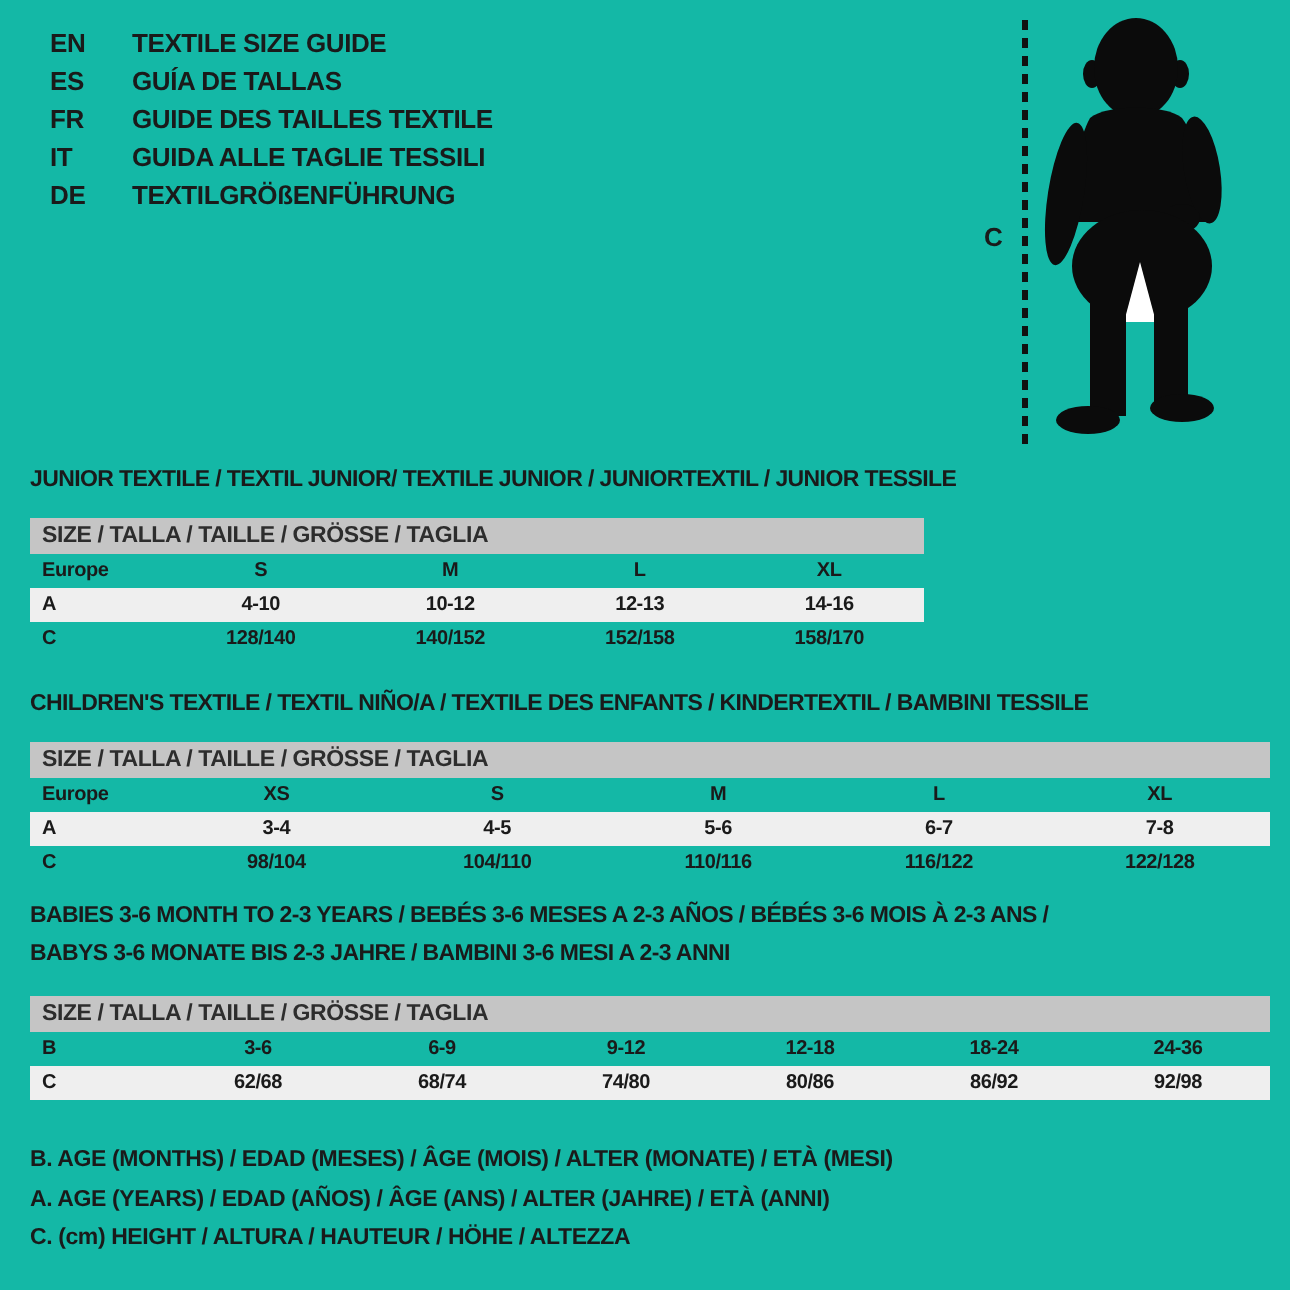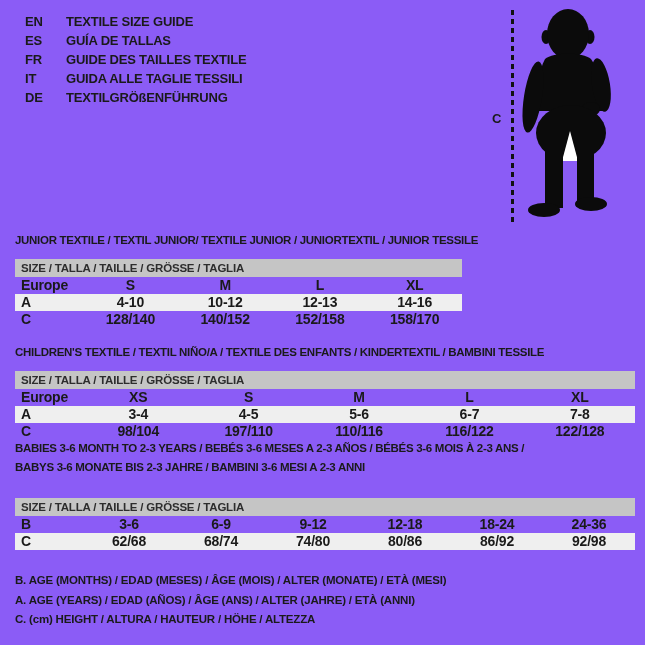--- a/index.html
+++ b/index.html
@@ -1,20 +1,20 @@
 <!DOCTYPE html>
 <html style="--size-bar: #c5c5c5; --row-shaded: #efefef; --text: #1a1a1a; --silhouette: #0b0b0b;"><head>
 <meta charset="utf-8">
 <style>
   html, body { margin: 0; padding: 0; background: #ffffff; }
   .page {
     position: relative;
     width: 645px;
     height: 645px;
-    background: #8b5cf6;
+    background: #14b8a6;
     font-family: "Liberation Sans", "DejaVu Sans", sans-serif;
     font-weight: bold;
     color: var(--text, #1a1a1a);
     overflow: hidden;
   }
 
   
   .lang-block { position: absolute; left: 25px; top: 12px; }
   .lang-row { display: flex; height: 19px; line-height: 19px; font-size: 13px; letter-spacing: -0.2px; }
   .lang-code { width: 41px; }
@@ -24,35 +24,35 @@
     position: absolute; left: 511px; top: 10px; width: 3px; height: 212px;
     background: repeating-linear-gradient(to bottom, #111 0 5px, transparent 5px 9px);
   }
   .figure-label-c { position: absolute; left: 492px; top: 111px; font-size: 13px; }
   .baby-svg { position: absolute; left: 517px; top: 5px; }
 
   
   .section-title { position: absolute; font-size: 11.5px; letter-spacing: -0.3px; line-height: 19px; }
   #junior-title { left: 15px; top: 231px; }
   #children-title { left: 15px; top: 343px; }
-  #babies-title { left: 15px; top: 439px; width: 582px; }
+  #babies-title { left: 15px; top: 449px; width: 582px; }
 
   
   .stable { position: absolute; left: 15px; }
   #junior-table { top: 259px; width: 447px; }
   #children-table { top: 371px; width: 620px; }
   #babies-table { top: 498px; width: 620px; }
 
   .sizebar {
     height: 18px; line-height: 18px;
     background: var(--size-bar, #c5c5c5);
     font-size: 11.5px; letter-spacing: -0.2px;
     padding-left: 6px; color: #2d2d2d;
   }
-  .trow { display: flex; height: 17px; line-height: 17px; font-size: 14px; letter-spacing: -0.2px; }
+  .trow { display: flex; height: 17px; line-height: 17px; font-size: 10px; letter-spacing: -0.2px; }
   .trow.shaded { background: var(--row-shaded, #efefef); }
   .tlabel { width: 68px; padding-left: 6px; box-sizing: border-box; text-align: left; }
   .tcell { flex: 1; text-align: center; }
 
   
   .footnotes { position: absolute; left: 15px; top: 571px; font-size: 11.5px; line-height: 19.5px; letter-spacing: -0.2px; }
 </style>
 </head>
 <body>
 
@@ -149,21 +149,21 @@
           <div class="tlabel">A</div>
           <div class="tcell">3-4</div>
           <div class="tcell">4-5</div>
           <div class="tcell">5-6</div>
           <div class="tcell">6-7</div>
           <div class="tcell">7-8</div>
         </div>
         <div class="trow">
           <div class="tlabel">C</div>
           <div class="tcell">98/104</div>
-          <div class="tcell">197/110</div>
+          <div class="tcell">104/110</div>
           <div class="tcell">110/116</div>
           <div class="tcell">116/122</div>
           <div class="tcell">122/128</div>
         </div>
       </div>
   </div>
 
   <div class="section-title" id="babies-title">
       <div>BABIES 3-6 MONTH TO 2-3 YEARS / BEBÉS 3-6 MESES A 2-3 AÑOS / BÉBÉS 3-6 MOIS À 2-3 ANS /</div>
       <div>BABYS 3-6 MONATE BIS 2-3 JAHRE / BAMBINI 3-6 MESI A 2-3 ANNI</div>

